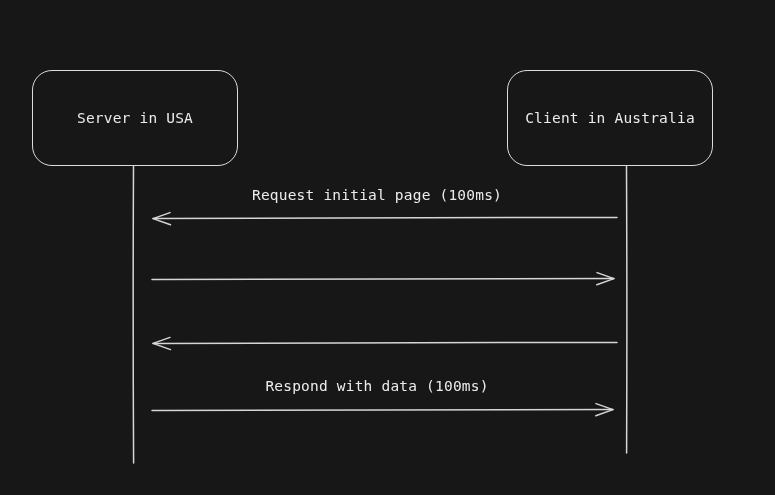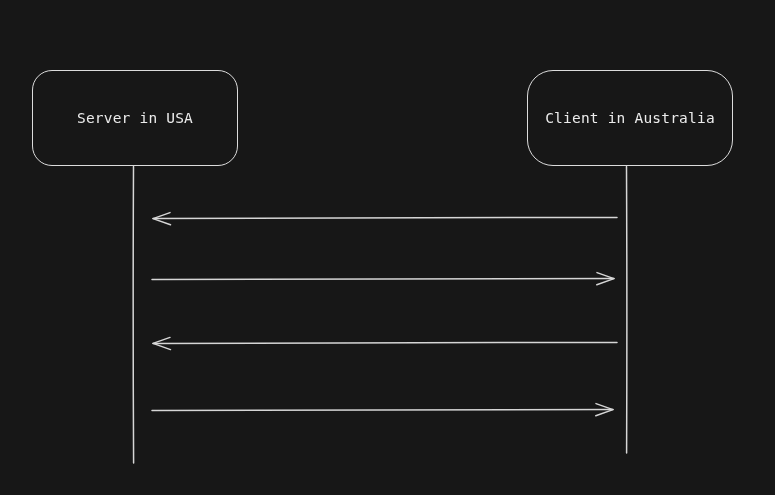--- a/index.html
+++ b/index.html
@@ -26,21 +26,21 @@
     height: 96px;
     border: 1.6px solid #dcdcdc;
     border-radius: 20px;
     display: flex;
     align-items: center;
     justify-content: center;
     box-sizing: border-box;
     background: transparent;
   }
   .actor-box.server { left: 32px; }
-  .actor-box.client { left: 527px; border-radius: 26px; }
+  .actor-box.client { left: 507px; }
   .actor-label {
     font-size: 14.5px;
     letter-spacing: 0.2px;
     white-space: nowrap;
   }
   .msg-label {
     position: absolute;
     left: 145px;
     width: 464px;
     text-align: center;
@@ -74,20 +74,22 @@
 
 <div class="canvas">
 
   <div class="actor-box server">
     <span class="actor-label">Server in USA</span>
   </div>
   <div class="actor-box client">
     <span class="actor-label">Client in Australia</span>
   </div>
 
+  <div class="msg-label m1">Request initial page (100ms)</div>
+  <div class="msg-label m4">Respond with data (100ms)</div>
 
   <svg class="lines" viewBox="0 0 775 495" xmlns="http://www.w3.org/2000/svg">
 
     <g>
       <path d="M133.5 146.5 Q 132.8 295, 133.6 443"></path>
     </g>
     <g>
       <path d="M626.5 146.5 Q 627.2 290, 626.6 433"></path>
     </g>
 

